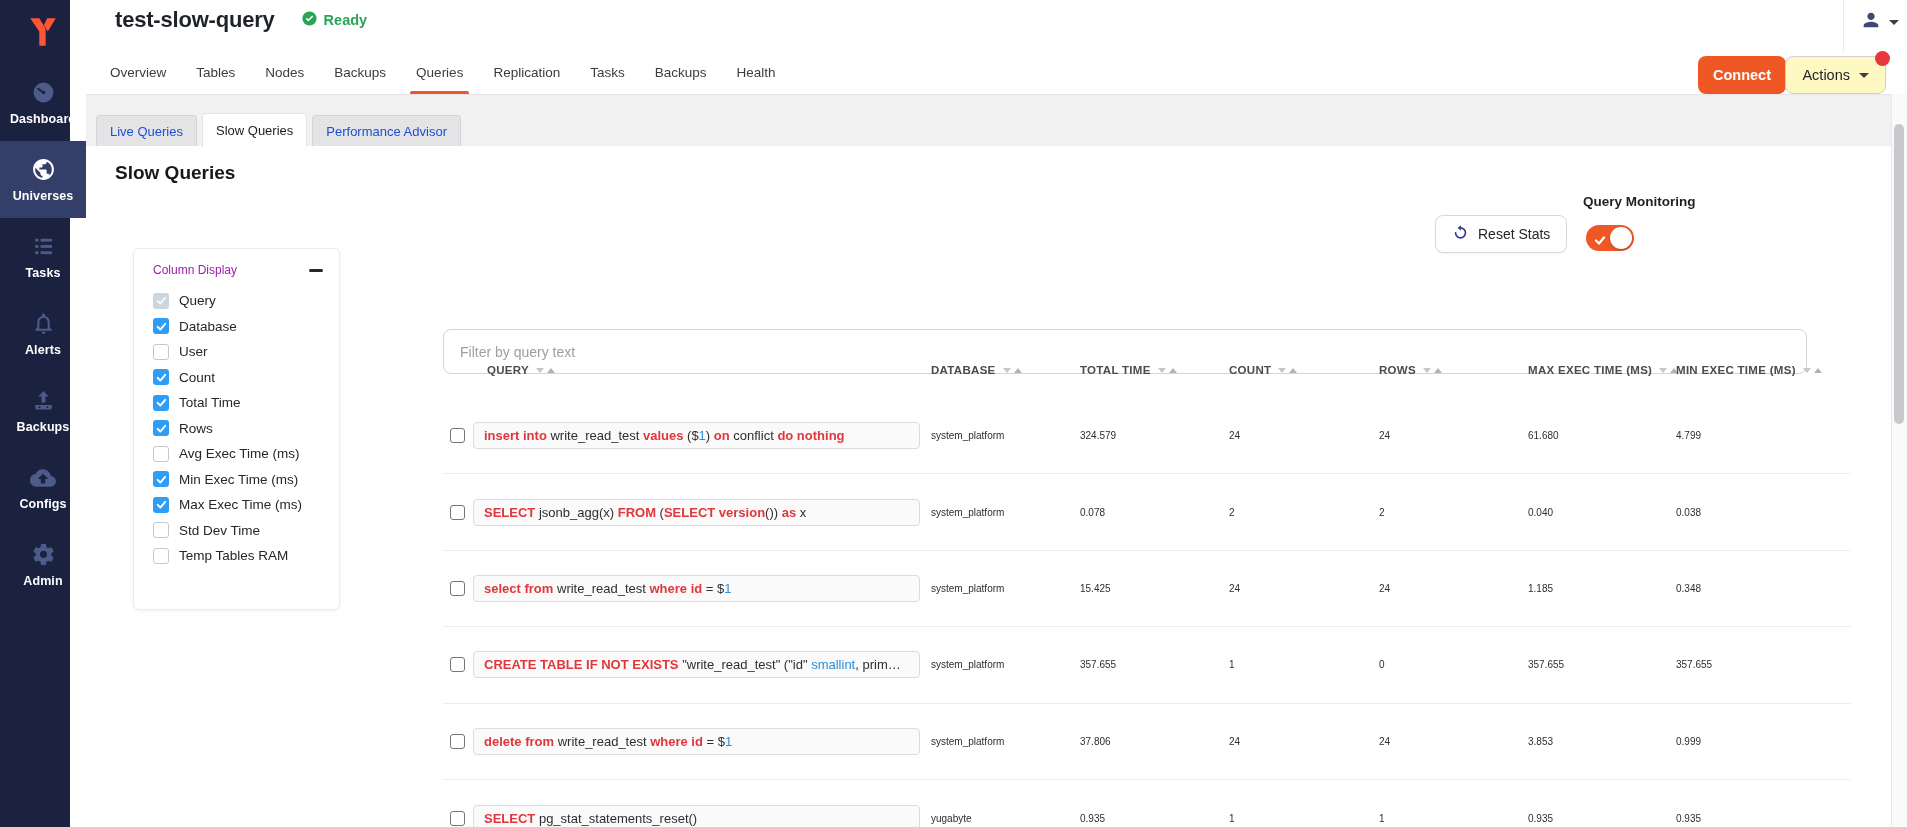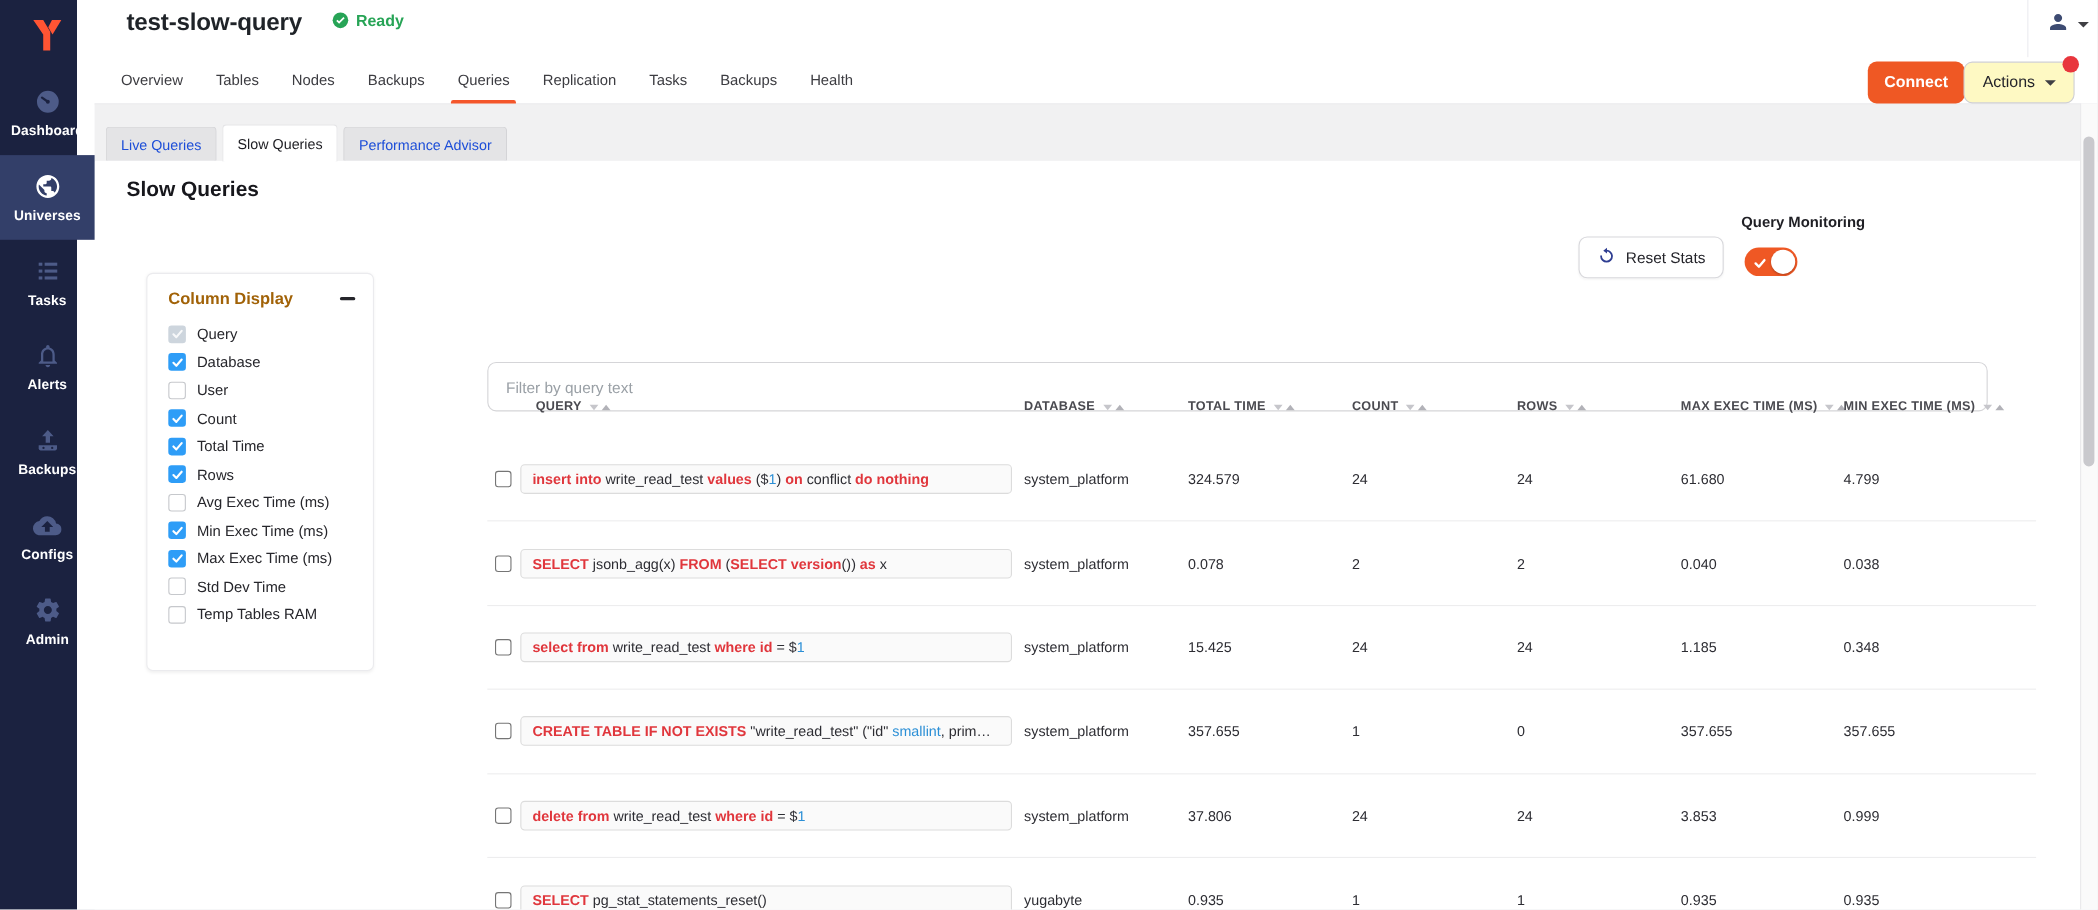--- a/index.html
+++ b/index.html
@@ -42,21 +42,21 @@
   .reset-btn{position:absolute;left:1349px;top:69px;height:38px;display:flex;align-items:center;gap:9px;padding:0 16px;background:#fff;border:1px solid #d8d8dc;border-radius:8px;font-size:14px;color:#24242a;font-family:inherit;cursor:pointer;box-shadow:0 1px 2px rgba(0,0,0,.04);}
   .qm-label{position:absolute;left:1497px;top:48px;font-size:13.5px;font-weight:700;color:#1f1f24;}
   .toggle{position:absolute;left:1500px;top:79px;width:48px;height:26px;border-radius:13px;background:#b9b9bf;cursor:pointer;}
   .toggle.on{background:#ef5824;}
   .toggle .tickwrap{position:absolute;left:8px;top:7px;}
   .toggle .knob{position:absolute;right:2px;top:2px;width:22px;height:22px;border-radius:50%;background:#fff;box-shadow:0 1px 2px rgba(0,0,0,.25);}
 
   
   .card{position:absolute;left:47px;top:102px;width:205px;min-height:360px;background:#fff;border:1px solid #ebebee;border-radius:6px;box-shadow:0 1px 3px rgba(0,0,0,.06);}
   .card-head{display:flex;align-items:center;justify-content:space-between;padding:14px 16px 9px 19px;}
-  .card-title{margin:0;font-size:15px;font-weight:700;color:#a16207;}
+  .card-title{margin:0;font-size:12px;font-weight:400;color:#a21caf;}
   .minus{width:14px;height:3px;background:#26262b;border-radius:2px;cursor:pointer;}
   .opts{padding:2px 0 16px 19px;}
   .opt{display:flex;align-items:center;gap:10px;height:25.5px;cursor:pointer;}
   .opt .olabel{font-size:13.5px;color:#26262b;}
   .cb{width:16px;height:16px;border-radius:3px;box-sizing:border-box;display:flex;align-items:center;justify-content:center;flex:none;}
   .cb.unchecked{border:1.5px solid #c6c8cc;background:#fff;}
   .cb.checked{background:#2e9df7;}
   .cb.disabled{background:#cdd5dd;}
   .cb svg{display:block;}
 
@@ -72,21 +72,21 @@
   .s-up{width:0;height:0;border-left:4px solid transparent;border-right:4px solid transparent;border-bottom:5px solid #b2b2b8;}
   .tbody{position:absolute;left:357px;top:252px;width:1408px;}
   .trow{height:76.4px;box-sizing:border-box;border-bottom:1px solid #ededee;cursor:default;}
   .trow:last-child{border-bottom:none;}
   .rcb{width:15px;height:15px;margin-left:7px;border:1.5px solid #757575;border-radius:3px;box-sizing:border-box;background:#fff;cursor:pointer;}
   .pill{width:447px;height:27px;box-sizing:border-box;display:flex;align-items:center;padding:0 10px;background:#fafafa;border:1px solid #dcdcdc;border-radius:4px;font-size:13px;color:#2d2d33;white-space:nowrap;overflow:hidden;}
   .pill span{white-space:pre;}
   .tk-kw{color:#e0363c;font-weight:700;}
   .tk-num{color:#2b8fd6;}
   .tk-type{color:#2b8fd6;}
-  .cell{font-size:13px;color:#2d2d33;white-space:nowrap;}
+  .cell{font-size:10px;color:#2d2d33;white-space:nowrap;}
 
   
   .sb-track{position:absolute;right:0;top:94px;bottom:0;width:15px;background:#fafafa;border-left:1px solid #e8e8ea;z-index:30;cursor:pointer;}
   .sb-thumb{position:absolute;left:2px;top:30px;width:10px;height:300px;background:#c9c9cd;border-radius:5px;cursor:grab;}
 </style>
 </head>
 <body>
 
 <div class="stage">
 

